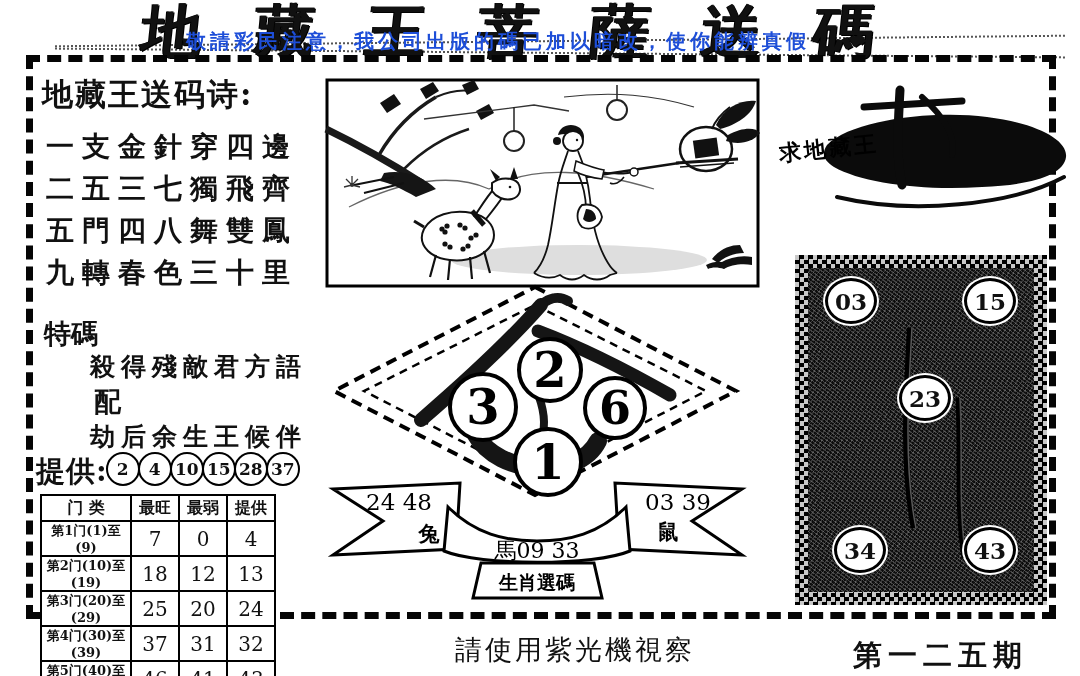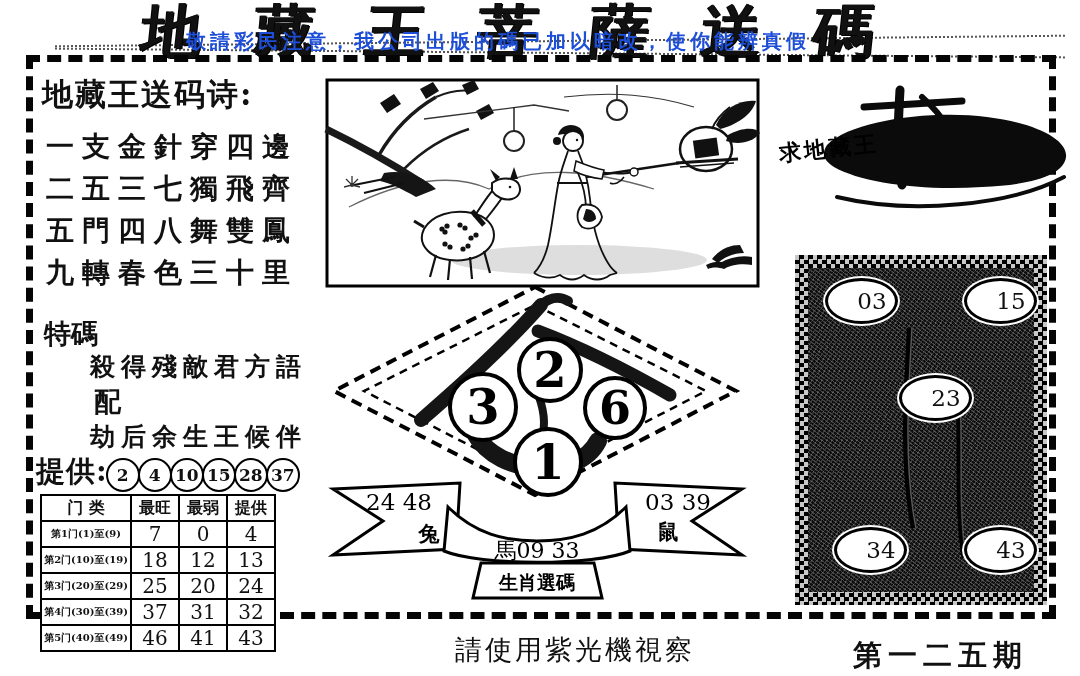--- a/index.html
+++ b/index.html
@@ -30,33 +30,33 @@
   
   .poem-heading{position:absolute; left:42px; top:74px; font-size:31px; font-weight:bold; letter-spacing:2px;}
   .poem-line{position:absolute; left:46px; font-size:28px; font-weight:700; letter-spacing:8px; white-space:nowrap;}
   .poem-line.l0{top:128px;} .poem-line.l1{top:170px;} .poem-line.l2{top:212px;} .poem-line.l3{top:254px;}
   
   .special-heading{position:absolute; left:44px; top:316px; font-size:27px; font-weight:bold;}
   .special-line{position:absolute; font-size:25px; font-weight:600; letter-spacing:6px; white-space:nowrap;margin-left:32px;}
   .special-line.s1{left:58px; top:350px;}
   .special-line.s2{left:62px; top:384px; font-size:27px;}
   .special-line.s3{left:58px; top:420px;}
-  .provide-row{position:absolute; left:36px; top:452px; display:flex; align-items:flex-end;}
+  .provide-row{position:absolute; left:36px; top:452px; display:flex; align-items:flex-start;}
   .provide-label{font-size:29px; font-weight:bold; letter-spacing:1px;}
   .num-circle{
     width:30px; height:30px; border:2.5px solid #000; border-radius:50%;
     font-size:17px; font-weight:bold; display:flex; align-items:center; justify-content:center;
     margin-left:-2px; background:#fff;
   }
   
   .door-table{position:absolute; left:40px; top:494px; border-collapse:collapse; background:#fff;}
   .door-table th,.door-table td{border:2px solid #000; text-align:center; padding:0;}
   .door-table th{font-size:16px; font-weight:bold; height:24px;}
   .door-table td{height:19px;}
-  .door-table td.cat{font-size:10px; width:88px; font-weight:bold; letter-spacing:0;}
+  .door-table td.cat{font-size:13px; width:88px; font-weight:bold; letter-spacing:0;}
   .door-table td.val{font-size:20px; width:46px; font-family:"DejaVu Serif",serif;}
   
   .illustration{position:absolute; left:324px; top:77px;}
   .diamond-box{position:absolute; left:328px; top:283px;}
   .ribbon-box{position:absolute; left:325px; top:479px;}
   
   .seek-box{position:absolute; left:772px; top:85px;}
   
   .card{
     position:absolute; left:795px; top:255px; width:252px; height:350px;
@@ -69,21 +69,21 @@
     background-image:
       repeating-linear-gradient(37deg, rgba(255,255,255,.22) 0 1px, transparent 1px 3px),
       repeating-linear-gradient(-53deg, rgba(255,255,255,.16) 0 1px, transparent 1px 4px),
       repeating-linear-gradient(90deg, rgba(0,0,0,.5) 0 1px, transparent 1px 2px);
   }
   .card-num{
     position:absolute; width:46px; height:40px; background:#fff;
     border:3px solid #000; border-radius:50%;
     box-shadow:0 0 0 2px #fff;
     display:flex; align-items:center; justify-content:center;
-    font-size:23px; font-weight:normal;padding-left:21px;
+    font-size:23px; font-weight:bold;
   }
   .card-num.n0{left:30px; top:23px;} .card-num.n1{left:169px; top:23px;}
   .card-num.n2{left:104px; top:120px;} .card-num.n3{left:39px; top:272px;}
   .card-num.n4{left:169px; top:272px;}
   
   .footer-instruction{position:absolute; left:455px; top:632px; font-size:27px; font-weight:normal; letter-spacing:3px;}
   .footer-issue{position:absolute; left:853px; top:636px; font-size:29px; font-weight:bold; letter-spacing:6px;}
   svg text{font-family:"DejaVu Serif","Liberation Serif",serif;}
 </style>
 </head>

